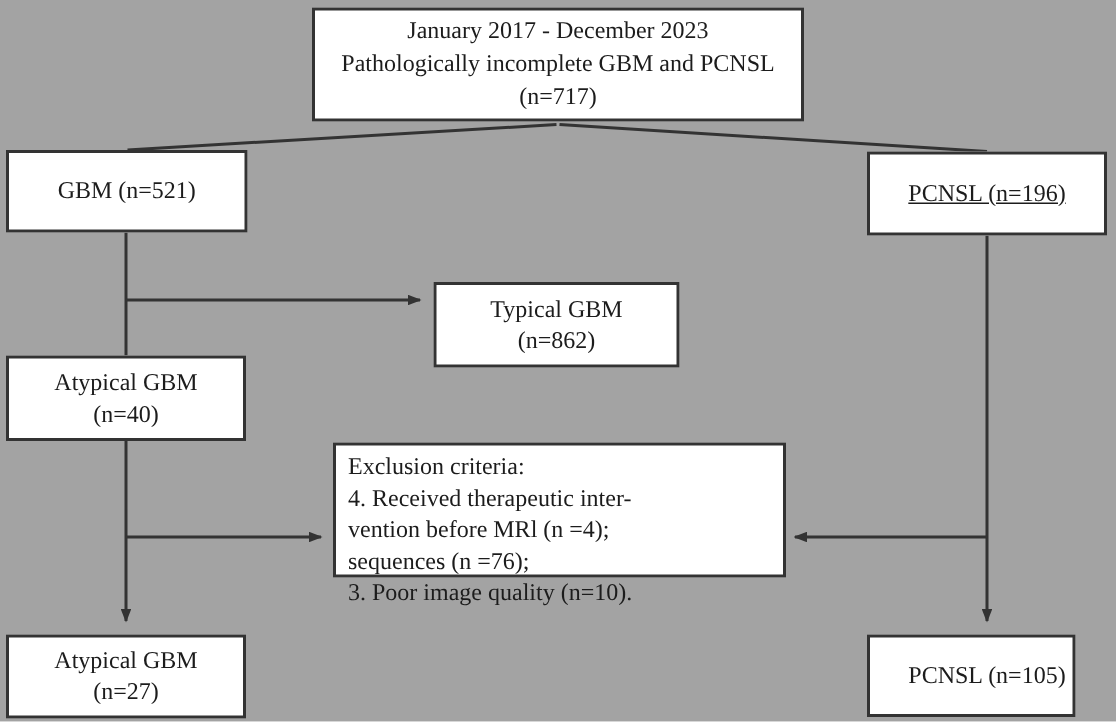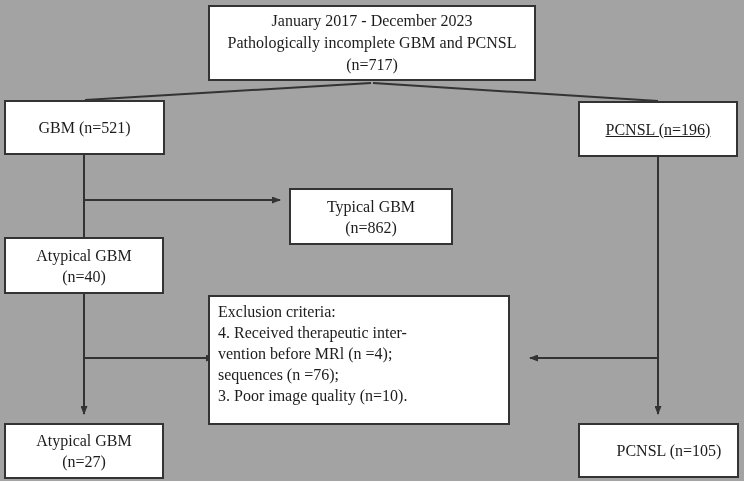--- a/index.html
+++ b/index.html
@@ -52,27 +52,27 @@
   .box-pcnsl {
     left: 578px; top: 101px; width: 160px; height: 56px; text-decoration: underline;
   }
   .box-typical {
     left: 289px; top: 171px; width: 164px; height: 57px; margin-top: 17px;
   }
   .box-atypical {
     left: 4px; top: 237px; width: 160px; height: 57px;
   }
   .box-exclusion {
-    left: 208px; top: 295px; width: 302px; height: 130px;
+    left: 222px; top: 295px; width: 302px; height: 90px;
   }
   .box-atypical-final {
     left: 4px; top: 423px; width: 160px; height: 56px;
   }
   .box-pcnsl-final {
-    left: 578px; top: 423px; width: 161px; height: 55px; padding-left: 21px;
+    left: 578px; top: 423px; width: 139px; height: 55px; padding-left: 21px;
   }
 </style>
 </head>
 <body>
 
 <div class="canvas">
 
   <svg class="connector-layer" viewBox="0 0 744 481" xmlns="http://www.w3.org/2000/svg">
     <defs>
       <marker id="arrow" markerWidth="9" markerHeight="7" refX="8" refY="3.5" orient="auto" markerUnits="userSpaceOnUse">

